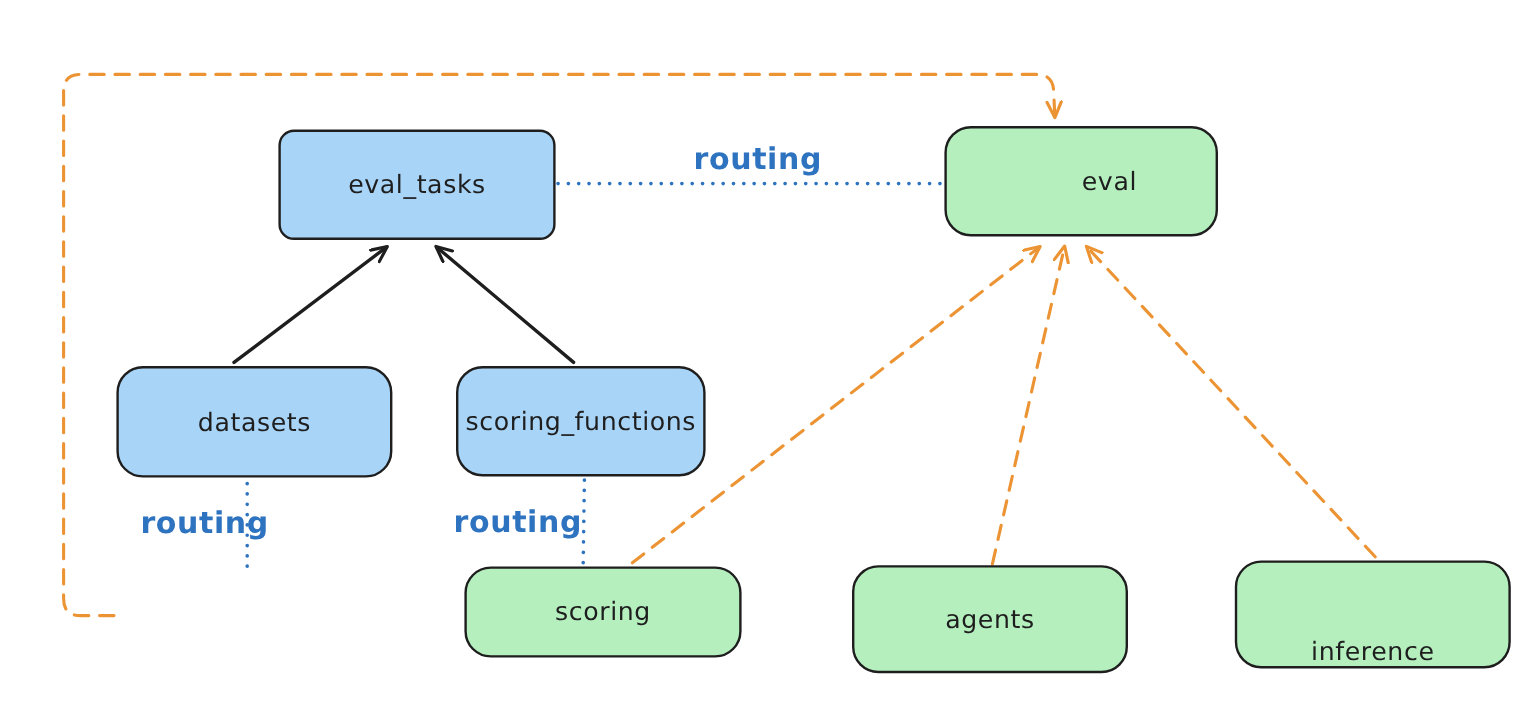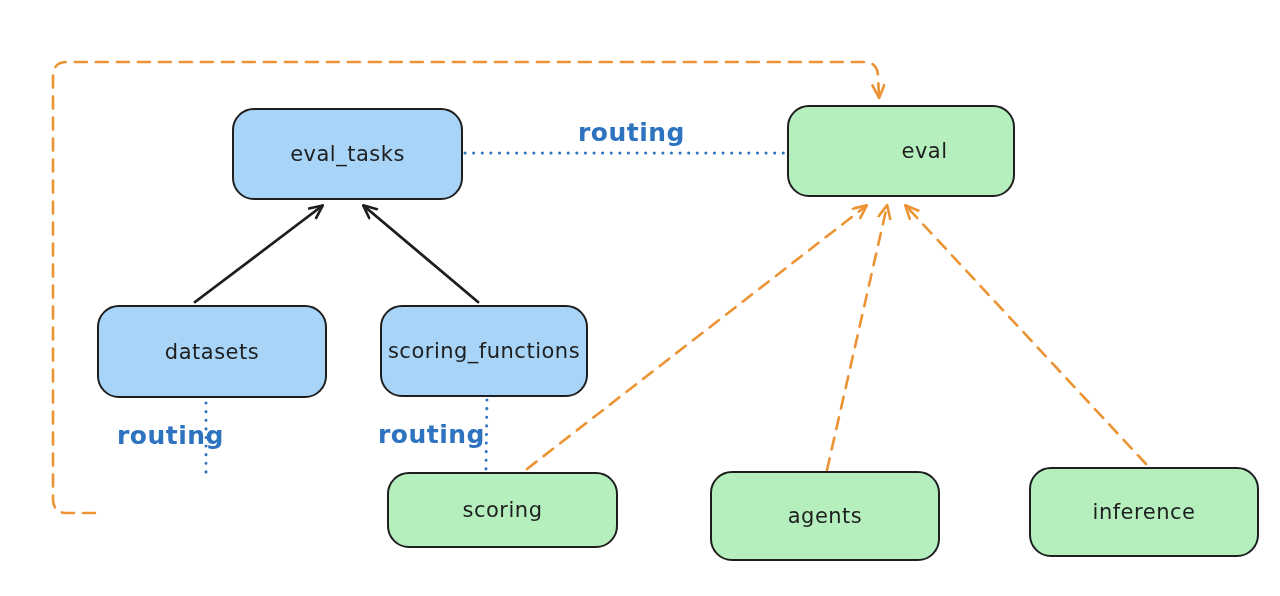--- a/index.html
+++ b/index.html
@@ -25,28 +25,28 @@
     border: 2.5px solid var(--stroke, #1e1e1e);
     border-radius: 22px;
     color: var(--stroke, #1e1e1e);
     font-size: 21px;
     letter-spacing: 0.5px;
     text-align: center;
   }
   .node--api { background: var(--api-fill, #a8d4f7); }
   .node--provider { background: var(--provider-fill, #b5efbe); }
 
-  .node-eval-tasks        { left: 232px;  top: 108px; width: 231px; height: 92px; }
+  .node-eval-tasks        { left: 232px;  top: 108px; width: 231px; height: 92px; border-radius: 13px; }
   .node-eval              { left: 787px;  top: 105px; width: 228px; height: 92px; padding-left: 47px; }
   .node-datasets          { left: 97px;   top: 305px; width: 230px; height: 93px; }
   .node-scoring-functions { left: 380px;  top: 305px; width: 208px; height: 92px; }
   .node-datasetio         { left: 95px;   top: 475px; width: 225px; height: 90px; }
   .node-scoring           { left: 387px;  top: 472px; width: 231px; height: 76px; }
   .node-agents            { left: 710px;  top: 471px; width: 230px; height: 90px; }
-  .node-inference         { left: 1029px; top: 467px; width: 230px; height: 90px; }
+  .node-inference         { left: 1029px; top: 467px; width: 230px; height: 90px; align-items: flex-end; }
 
   .edge-label {
     position: absolute;
     color: var(--routing-line, #2e73bf);
     font-size: 25px;
     font-weight: bold;
     letter-spacing: 0.5px;
     white-space: nowrap;
   }
   .edge-label-routing-top      { left: 578px; top: 118px; }

